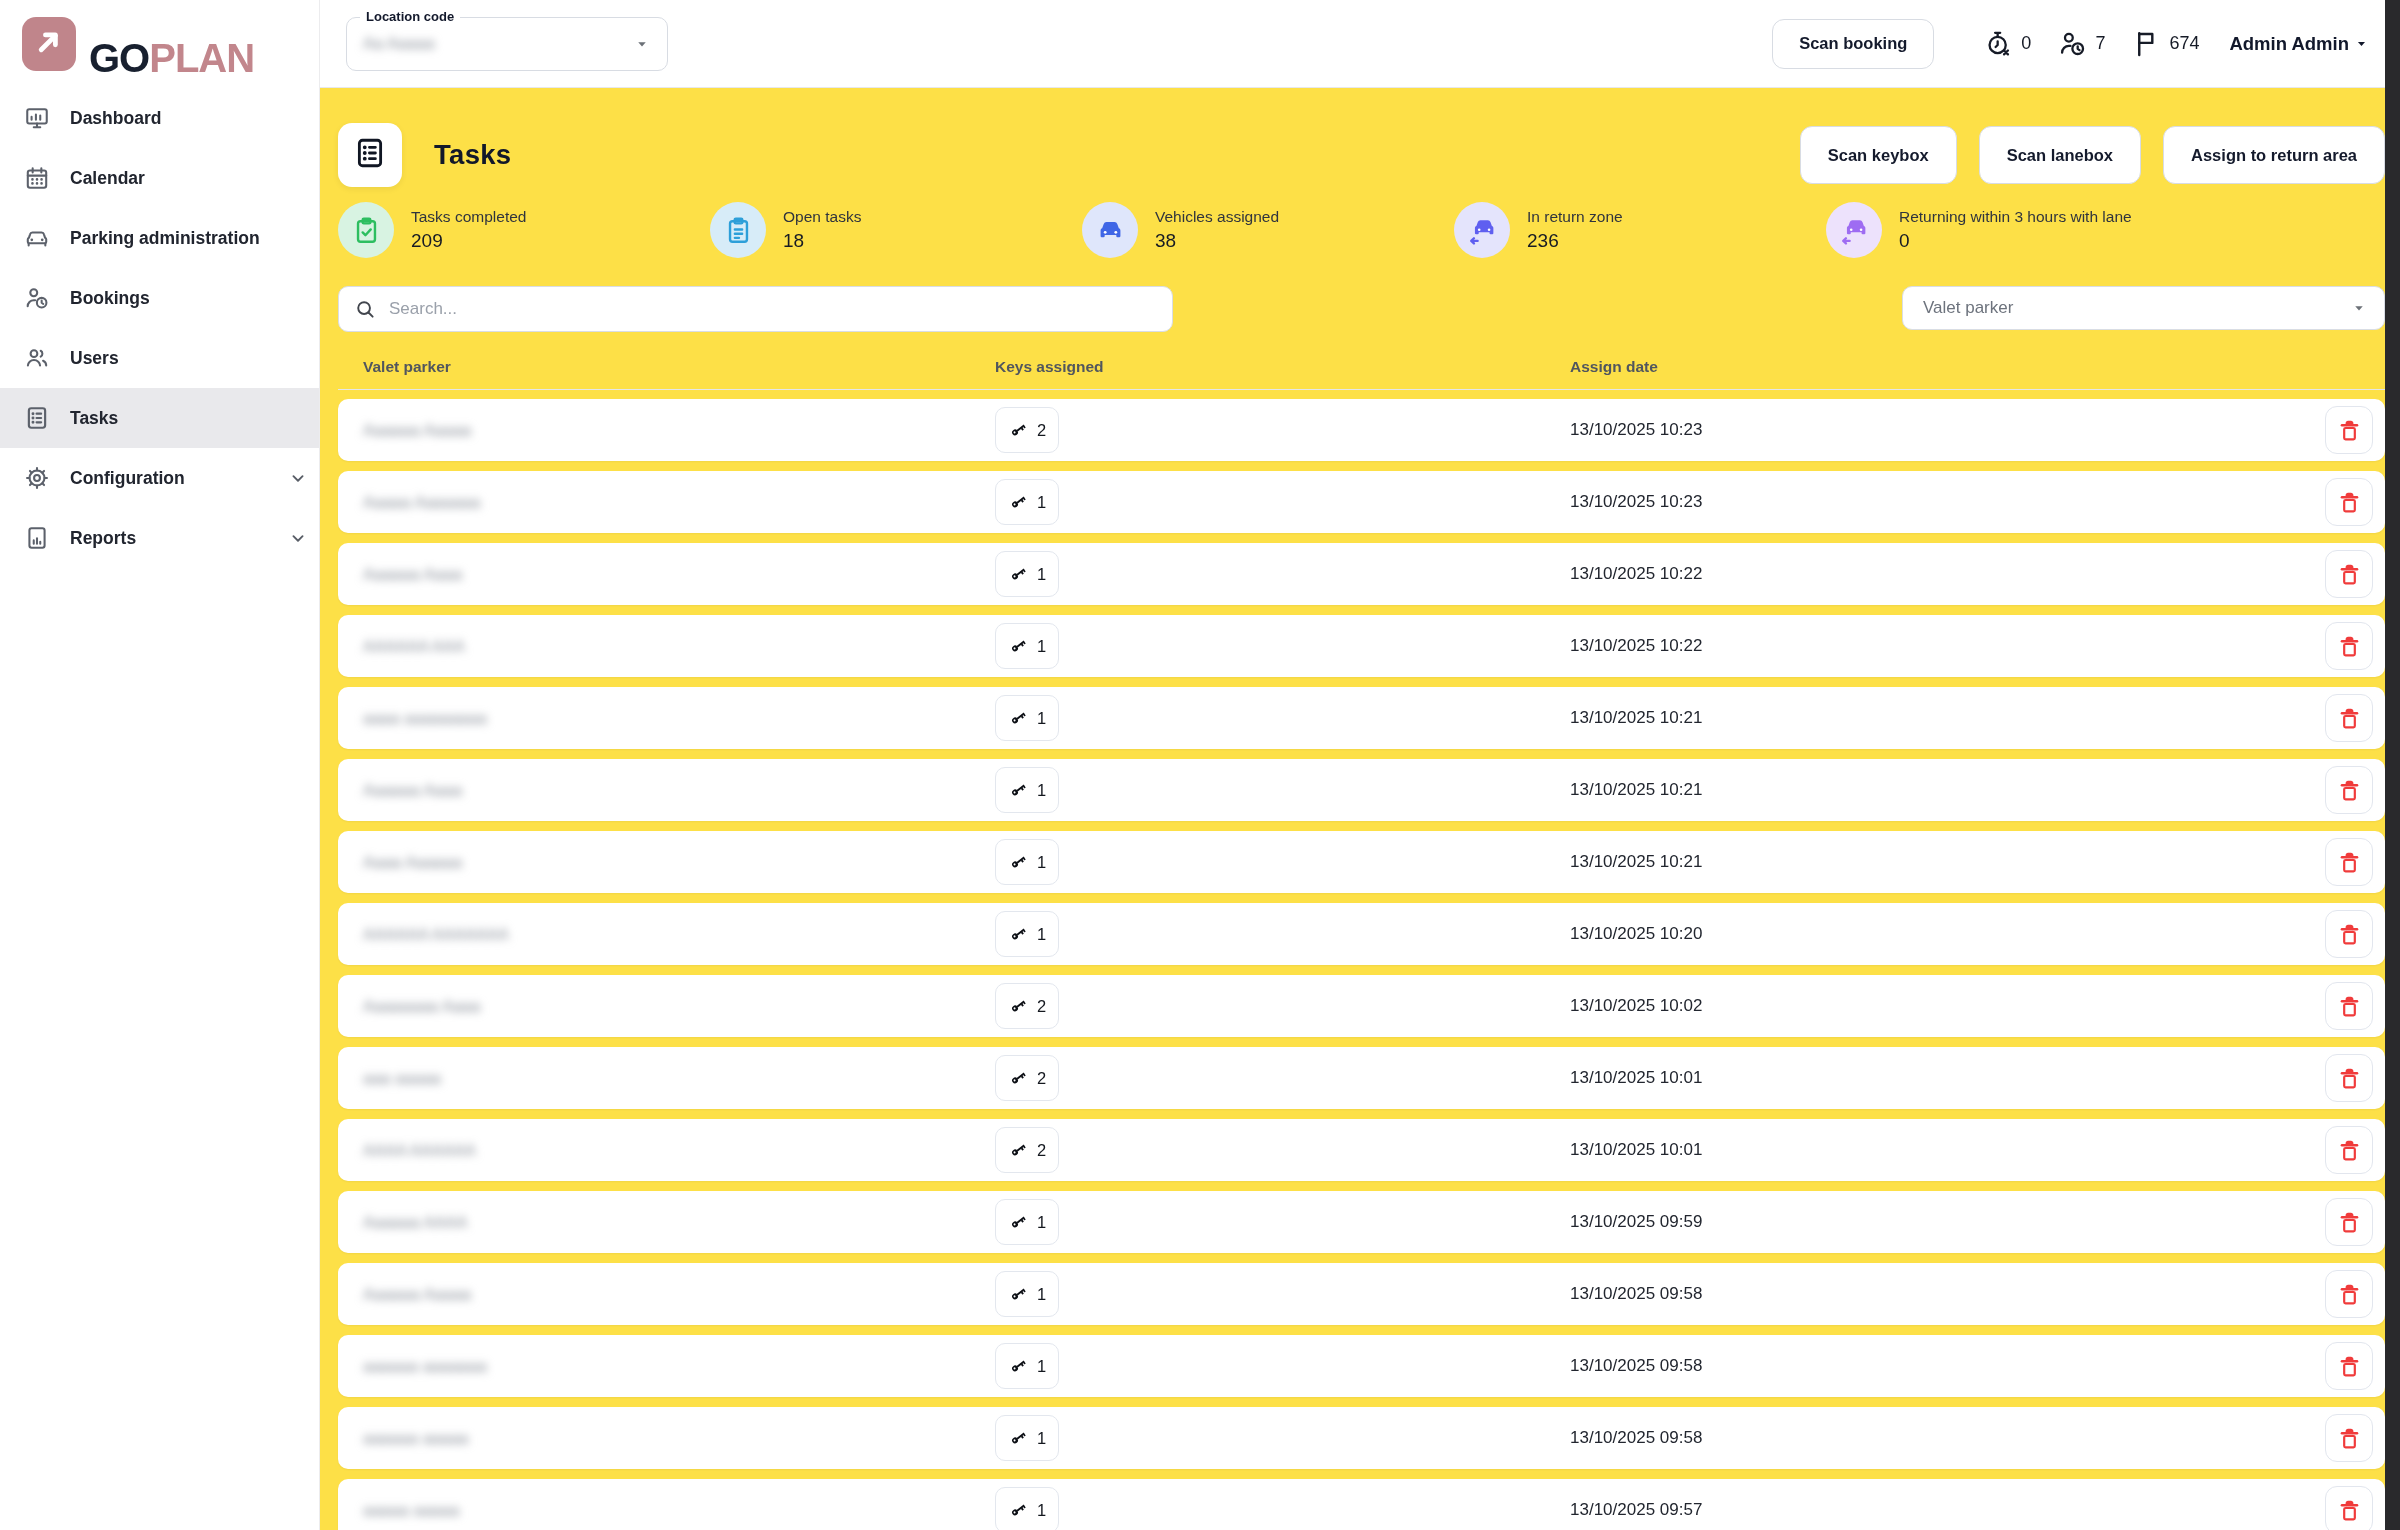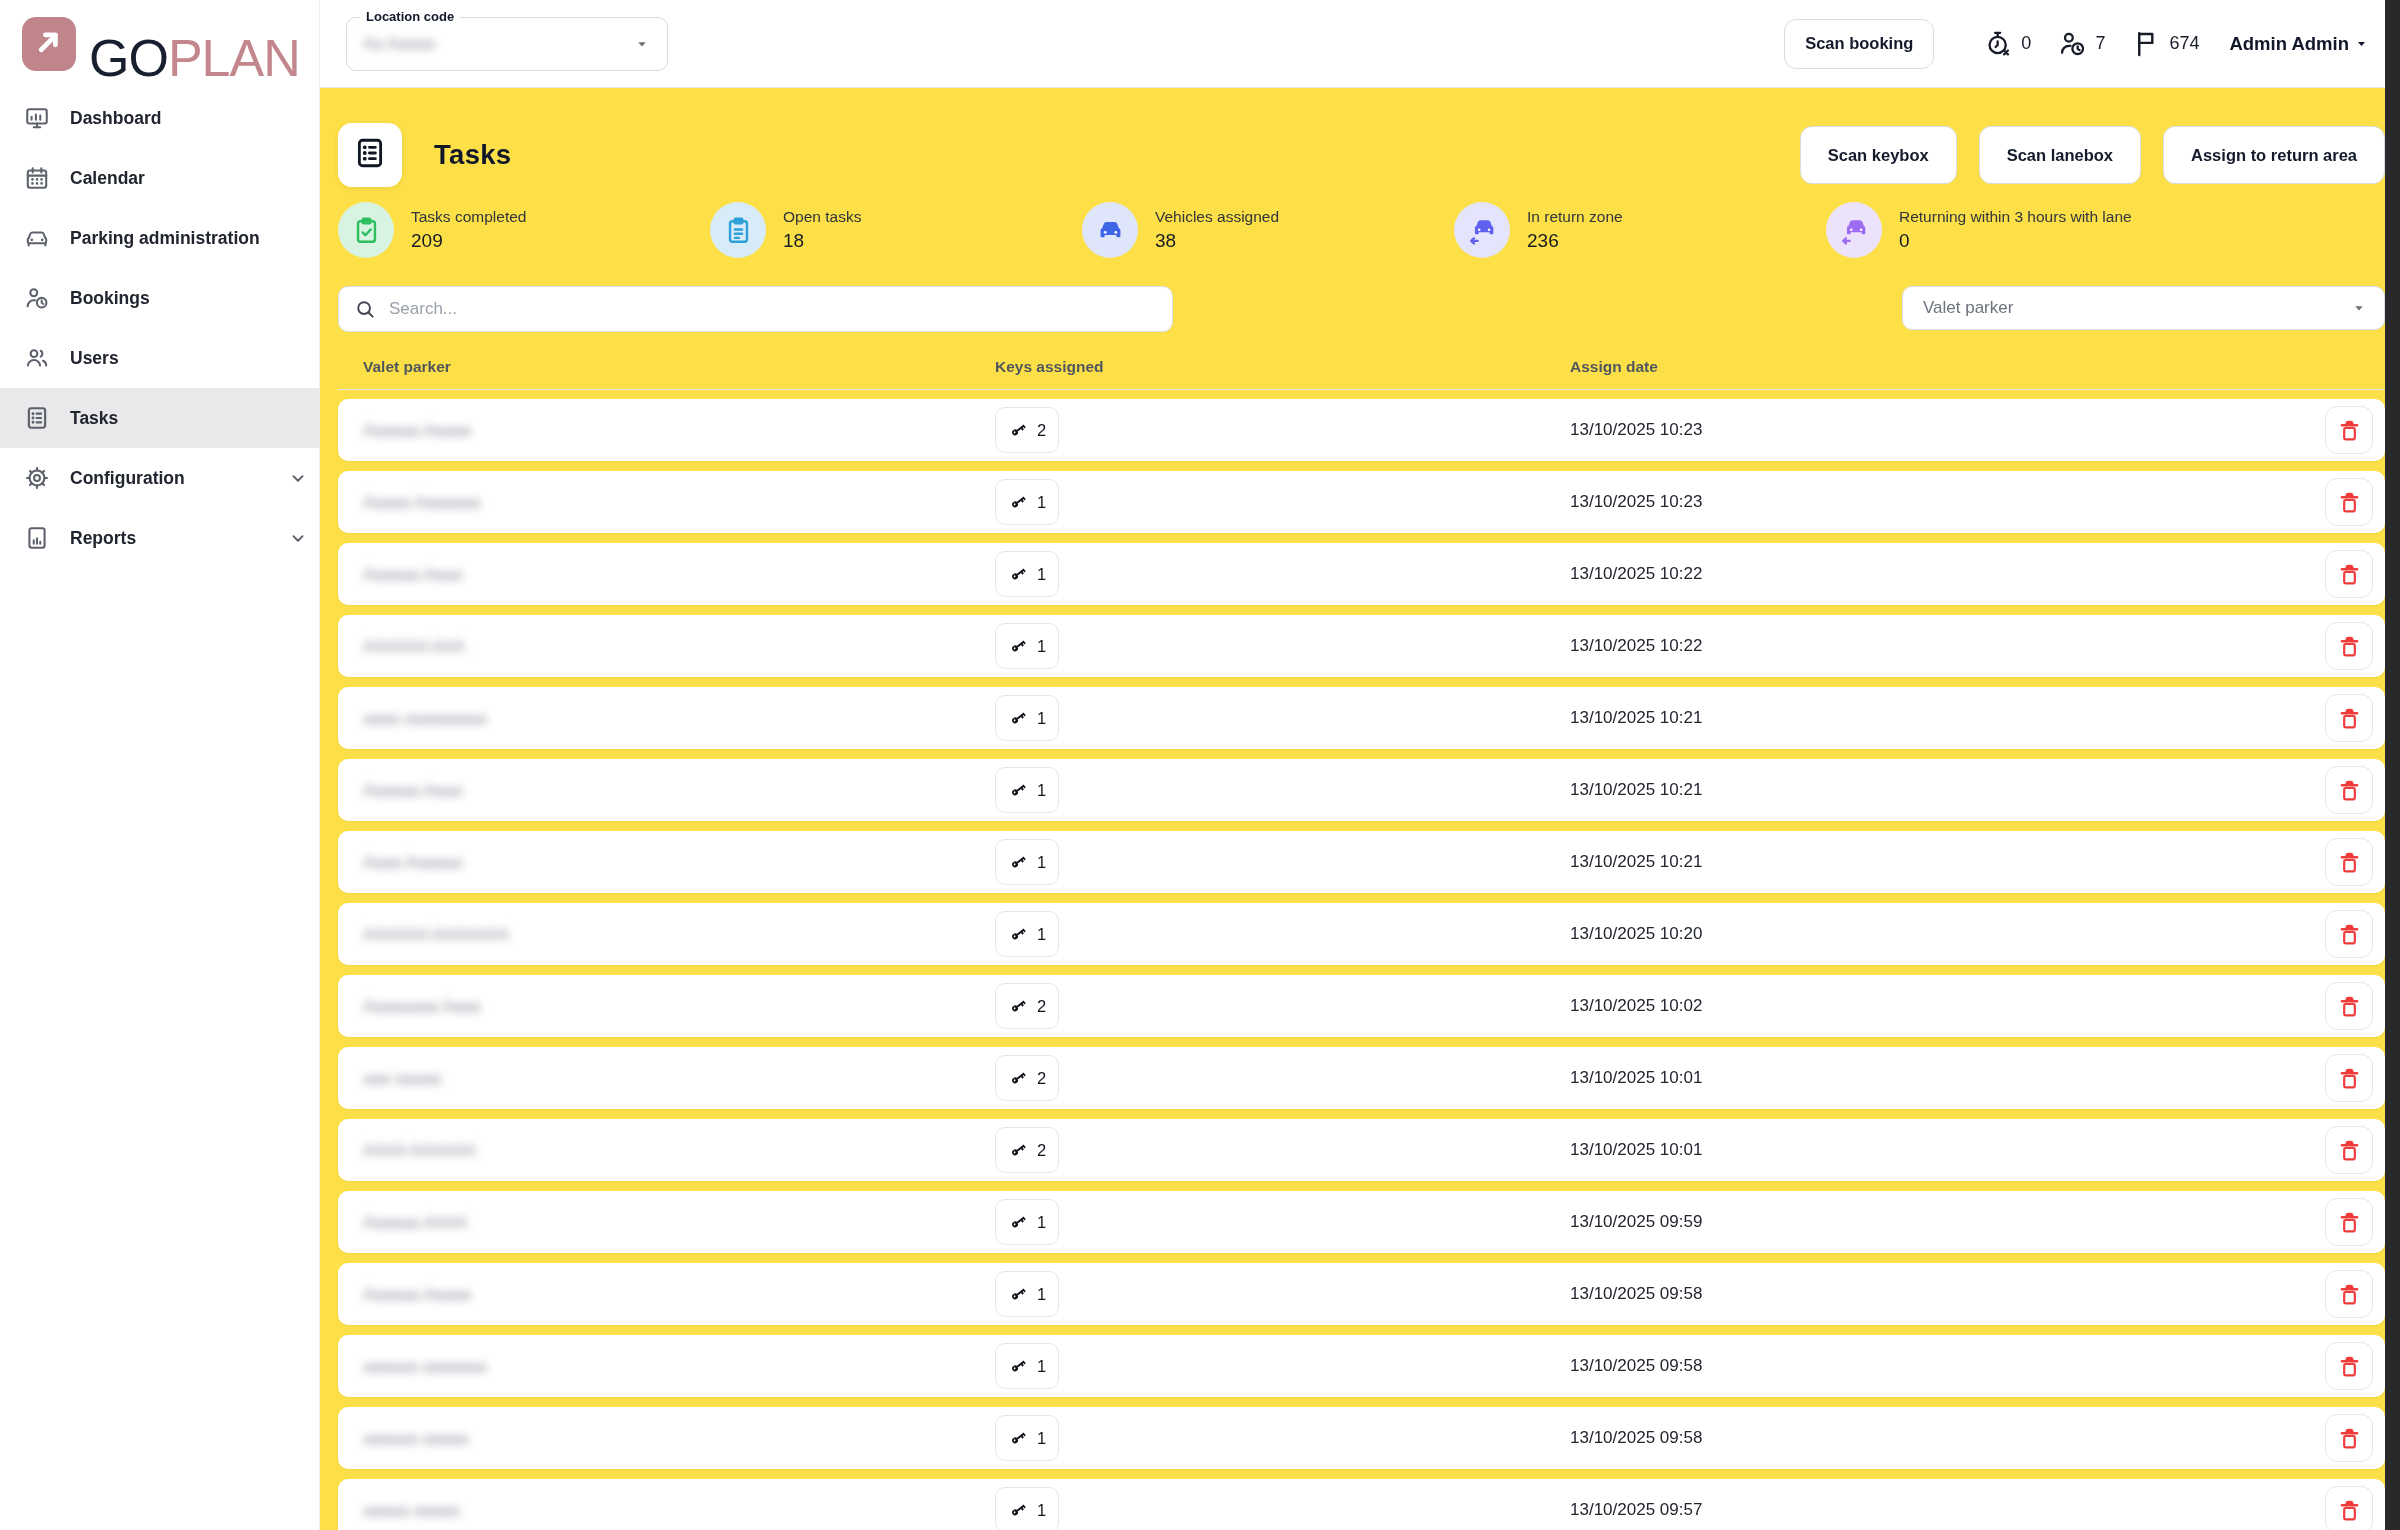--- a/index.html
+++ b/index.html
@@ -6,21 +6,21 @@
   html,body { width:2400px; height:1530px; overflow:hidden; }
   body { font-family:"Liberation Sans","DejaVu Sans",sans-serif; background:#f0f2f6; color:#1a1f2c; }
 
   .app { display:flex; width:2400px; height:1530px; }
 
   
   .sidebar { width:320px; background:#fff; border-right:1px solid #ececee; flex-shrink:0; }
   .logo-row { height:88px; display:flex; align-items:center; padding-left:22px; gap:13px; }
   .logo-badge { width:54px; height:54px; border-radius:14px; background:#c0858b; display:flex; align-items:center; justify-content:center; }
   .logo-badge svg { width:34px; height:34px; }
-  .logo-text { font-size:52px; font-weight:400; letter-spacing:-1px; display:flex;margin-top:28px; }
+  .logo-text { font-size:40px; font-weight:700; letter-spacing:-1px; display:flex;margin-top:28px; }
   .logo-go { color:#18202f; }
   .logo-plan { color:#c2868c; }
   .side-nav { padding-top:0; }
   .side-item { height:60px; display:flex; align-items:center; padding:0 11px 0 24px; gap:20px; font-size:17.5px; font-weight:700; color:#21252f; cursor:pointer; }
   .side-item.active { background:#e9e9ec; }
   .side-ic { width:26px; height:26px; color:#5c616b; flex-shrink:0; }
   .side-ic svg { width:100%; height:100%; }
   .chev { width:20px; height:20px; margin-left:auto; color:#585d66; }
   .chev svg { width:100%; height:100%; }
 
@@ -28,21 +28,21 @@
   .main { flex:1; display:flex; flex-direction:column; background:#fde047; position:relative; }
   .topbar { height:88px; background:#fff; border-bottom:1px solid #e7e8ec; display:flex; align-items:center; padding:0 30px 0 26px; flex-shrink:0; }
   .loc-select { position:relative; width:322px; height:54px; border:1.5px solid #d8dce3; border-radius:10px; display:flex; align-items:center; padding:0 16px; background:#fff; cursor:pointer; }
   .loc-label { position:absolute; top:-9px; left:13px; background:#fff; padding:0 6px; font-size:13px; font-weight:700; color:#12182b; }
   .blurtext { filter:blur(4.5px); color:#8a909a; user-select:none; }
   .loc-value { font-size:16.5px; }
   .caret { width:18px; height:18px; color:#6b7077; margin-left:auto; }
   .caret svg { width:100%; height:100%; }
   .topbar-right { margin-left:auto; display:flex; align-items:center; gap:30px; }
   .btn { background:#fff; border:1.5px solid #d8dce3; border-radius:12px; font-family:inherit; font-size:16.5px; font-weight:700; color:#141a2c; display:flex; align-items:center; justify-content:center; cursor:pointer; }
-  .scanbooking { height:50px; padding:0 20px; margin-right:20px; }
+  .scanbooking { height:50px; padding:0 26px; margin-right:20px; }
   .counter { display:flex; align-items:center; gap:8px; font-size:18px; color:#161b27; }
   .counter-ic { width:29px; height:29px; color:#161b27; }
   .counter-ic svg { width:100%; height:100%; }
   .user-menu { display:flex; align-items:center; gap:4px; font-size:18.5px; font-weight:700; color:#12182b; cursor:pointer; }
   .user-caret { width:17px; height:17px; color:#12182b; }
   .user-caret svg { width:100%; height:100%; }
 
   
   .content { flex:1; padding:35px 15px 0 18px; }
   .title-row { display:flex; align-items:center; height:64px; margin-bottom:15px; }

